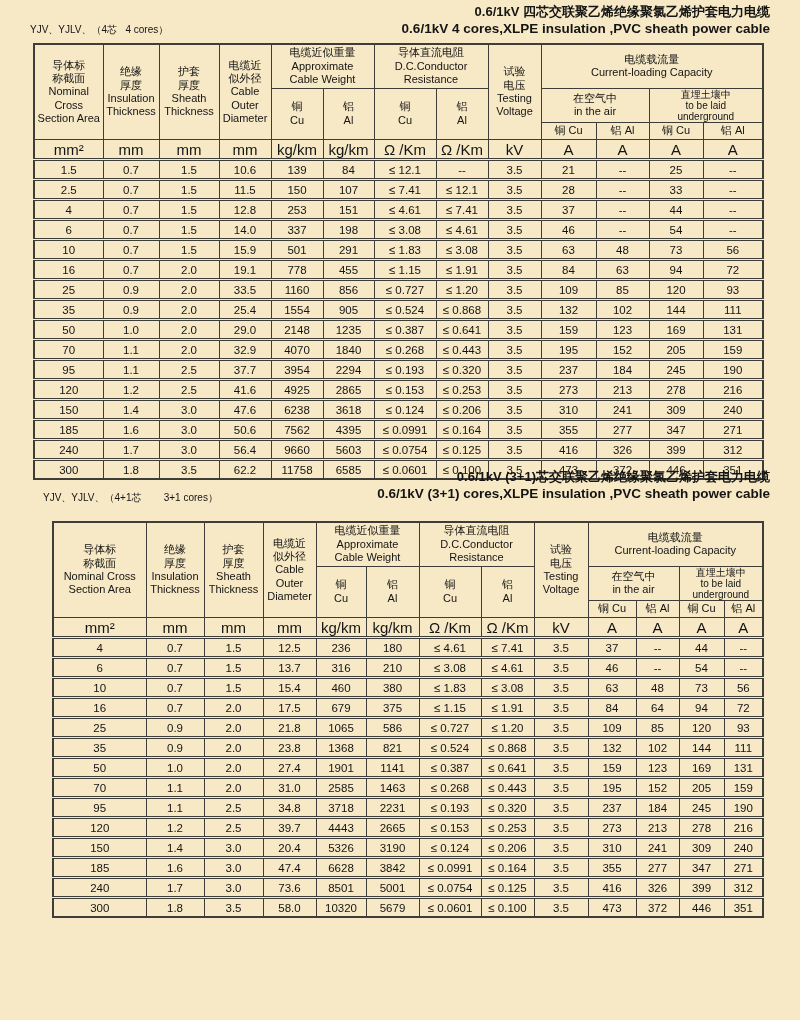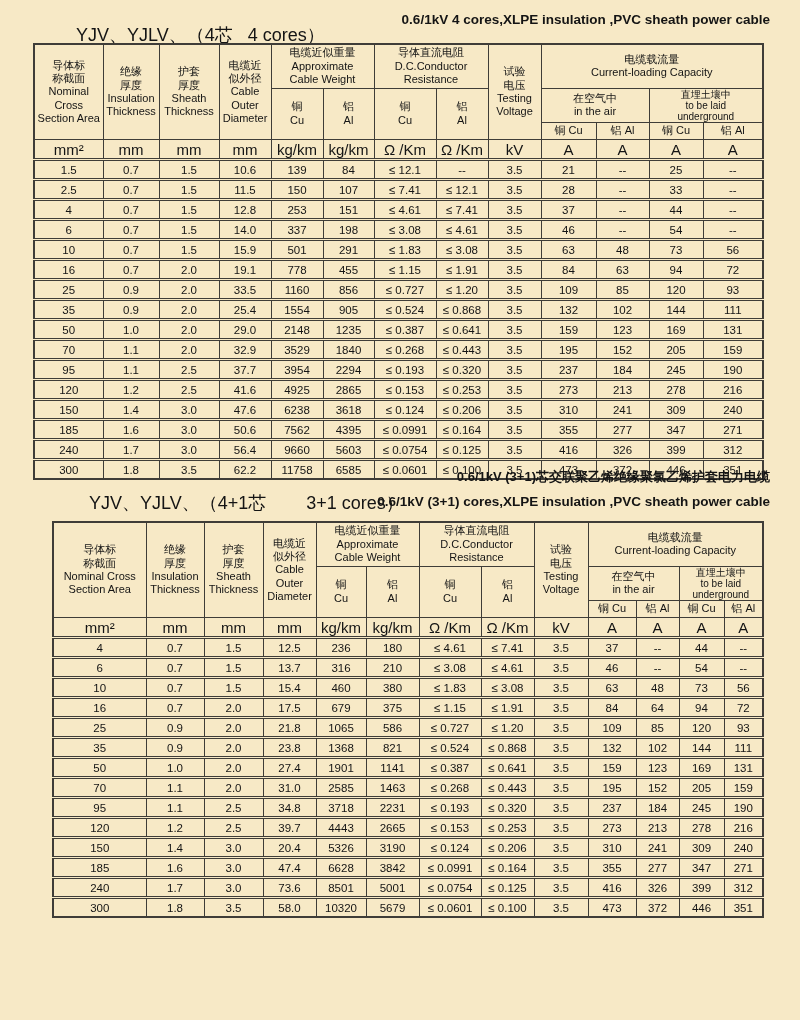--- a/index.html
+++ b/index.html
@@ -6,25 +6,25 @@
   body {
     width: 800px; height: 1020px;
     background: #f7e9c6;
     font-family: "Liberation Sans", sans-serif;
     color: #141414;
   }
   .page { position: relative; width: 800px; height: 1020px; overflow: hidden; background: #f7e9c6; }
 
   .titles { position: absolute; right: 30px; text-align: right; font-weight: bold; }
   .title-zh { font-size: 13px; line-height: 17px; }
-  .title-en { font-size: 13.5px; line-height: 18px; margin-top: 8px; }
+  .title-en { font-size: 13.5px; line-height: 18px; }
   #t1-titles { top: 3px; }
   #t2-titles { top: 468px; }
 
-  .model-label { position: absolute; font-size: 18px; white-space: pre; margin-left: 46px; }
+  .model-label { position: absolute; font-size: 10px; white-space: pre; }
   #t1-label { top: 23px; left: 30px; }
   #t2-label { top: 491px; left: 43px; }
 
   table.cable {
     position: absolute;
     border-collapse: collapse;
     table-layout: fixed;
     border: 2px solid #3f3d38;
   }
   #table1 { top: 43px; left: 33px; width: 729px; }
@@ -55,20 +55,21 @@
     height: 17px;
   }
   .cable tbody tr:last-child td { border-bottom: 2px solid #3f3d38; text-align: center; }
 </style>
 </head>
 <body>
 
 <div class="page">
 
   <div class="titles" id="t1-titles">
+    <div class="title-zh">0.6/1kV 四芯交联聚乙烯绝缘聚氯乙烯护套电力电缆</div>
     <div class="title-en">0.6/1kV 4 cores,XLPE insulation ,PVC sheath power cable</div>
   </div>
   <div class="model-label" id="t1-label">YJV、YJLV、（4芯   4 cores）</div>
 
   <table class="cable" id="table1">
     <colgroup>
       <col style="width:69px">
         <col style="width:56px">
         <col style="width:60px">
         <col style="width:52px">
@@ -286,21 +287,21 @@
           <td>159</td>
           <td>123</td>
           <td>169</td>
           <td>131</td>
         </tr>
         <tr>
           <td>70</td>
           <td>1.1</td>
           <td>2.0</td>
           <td>32.9</td>
-          <td>3529</td>
+          <td>4070</td>
           <td>1840</td>
           <td>≤ 0.268</td>
           <td>≤ 0.443</td>
           <td>3.5</td>
           <td>195</td>
           <td>152</td>
           <td>205</td>
           <td>159</td>
         </tr>
         <tr>

